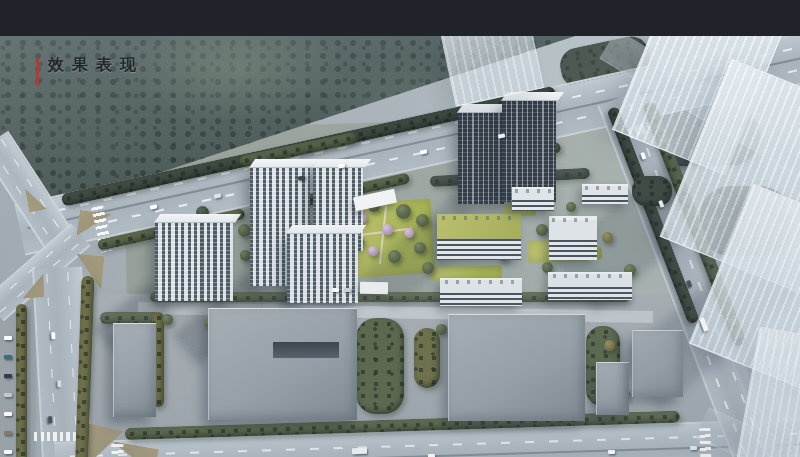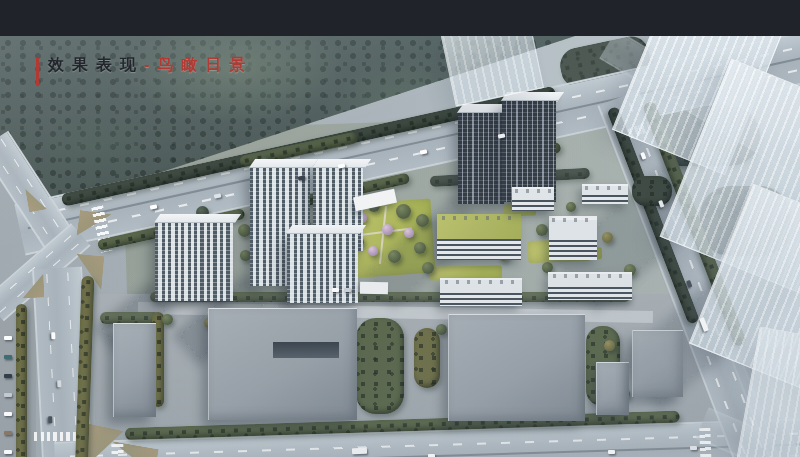--- a/index.html
+++ b/index.html
@@ -262,17 +262,16 @@
   <div class="car" style="left:4px;top:395px;width:8px;height:4px;background:#887766;"></div>
   <div class="car" style="left:4px;top:414px;width:8px;height:4px;"></div>
   <div class="car" style="left:4px;top:433px;width:8px;height:4px;background:#444f59;"></div>
   <div class="car" style="left:332px;top:252px;"></div>
   <div class="car" style="left:344px;top:252px;background:#ccd2d6;"></div>
 
   <div id="titleblock">
     <div class="bar"></div>
     <div class="trow">
       <span>效果表现</span>
-        <span class="red">-鸟瞰日景</span>
     </div>
   </div>
 
 </div>
 
 </body></html>

